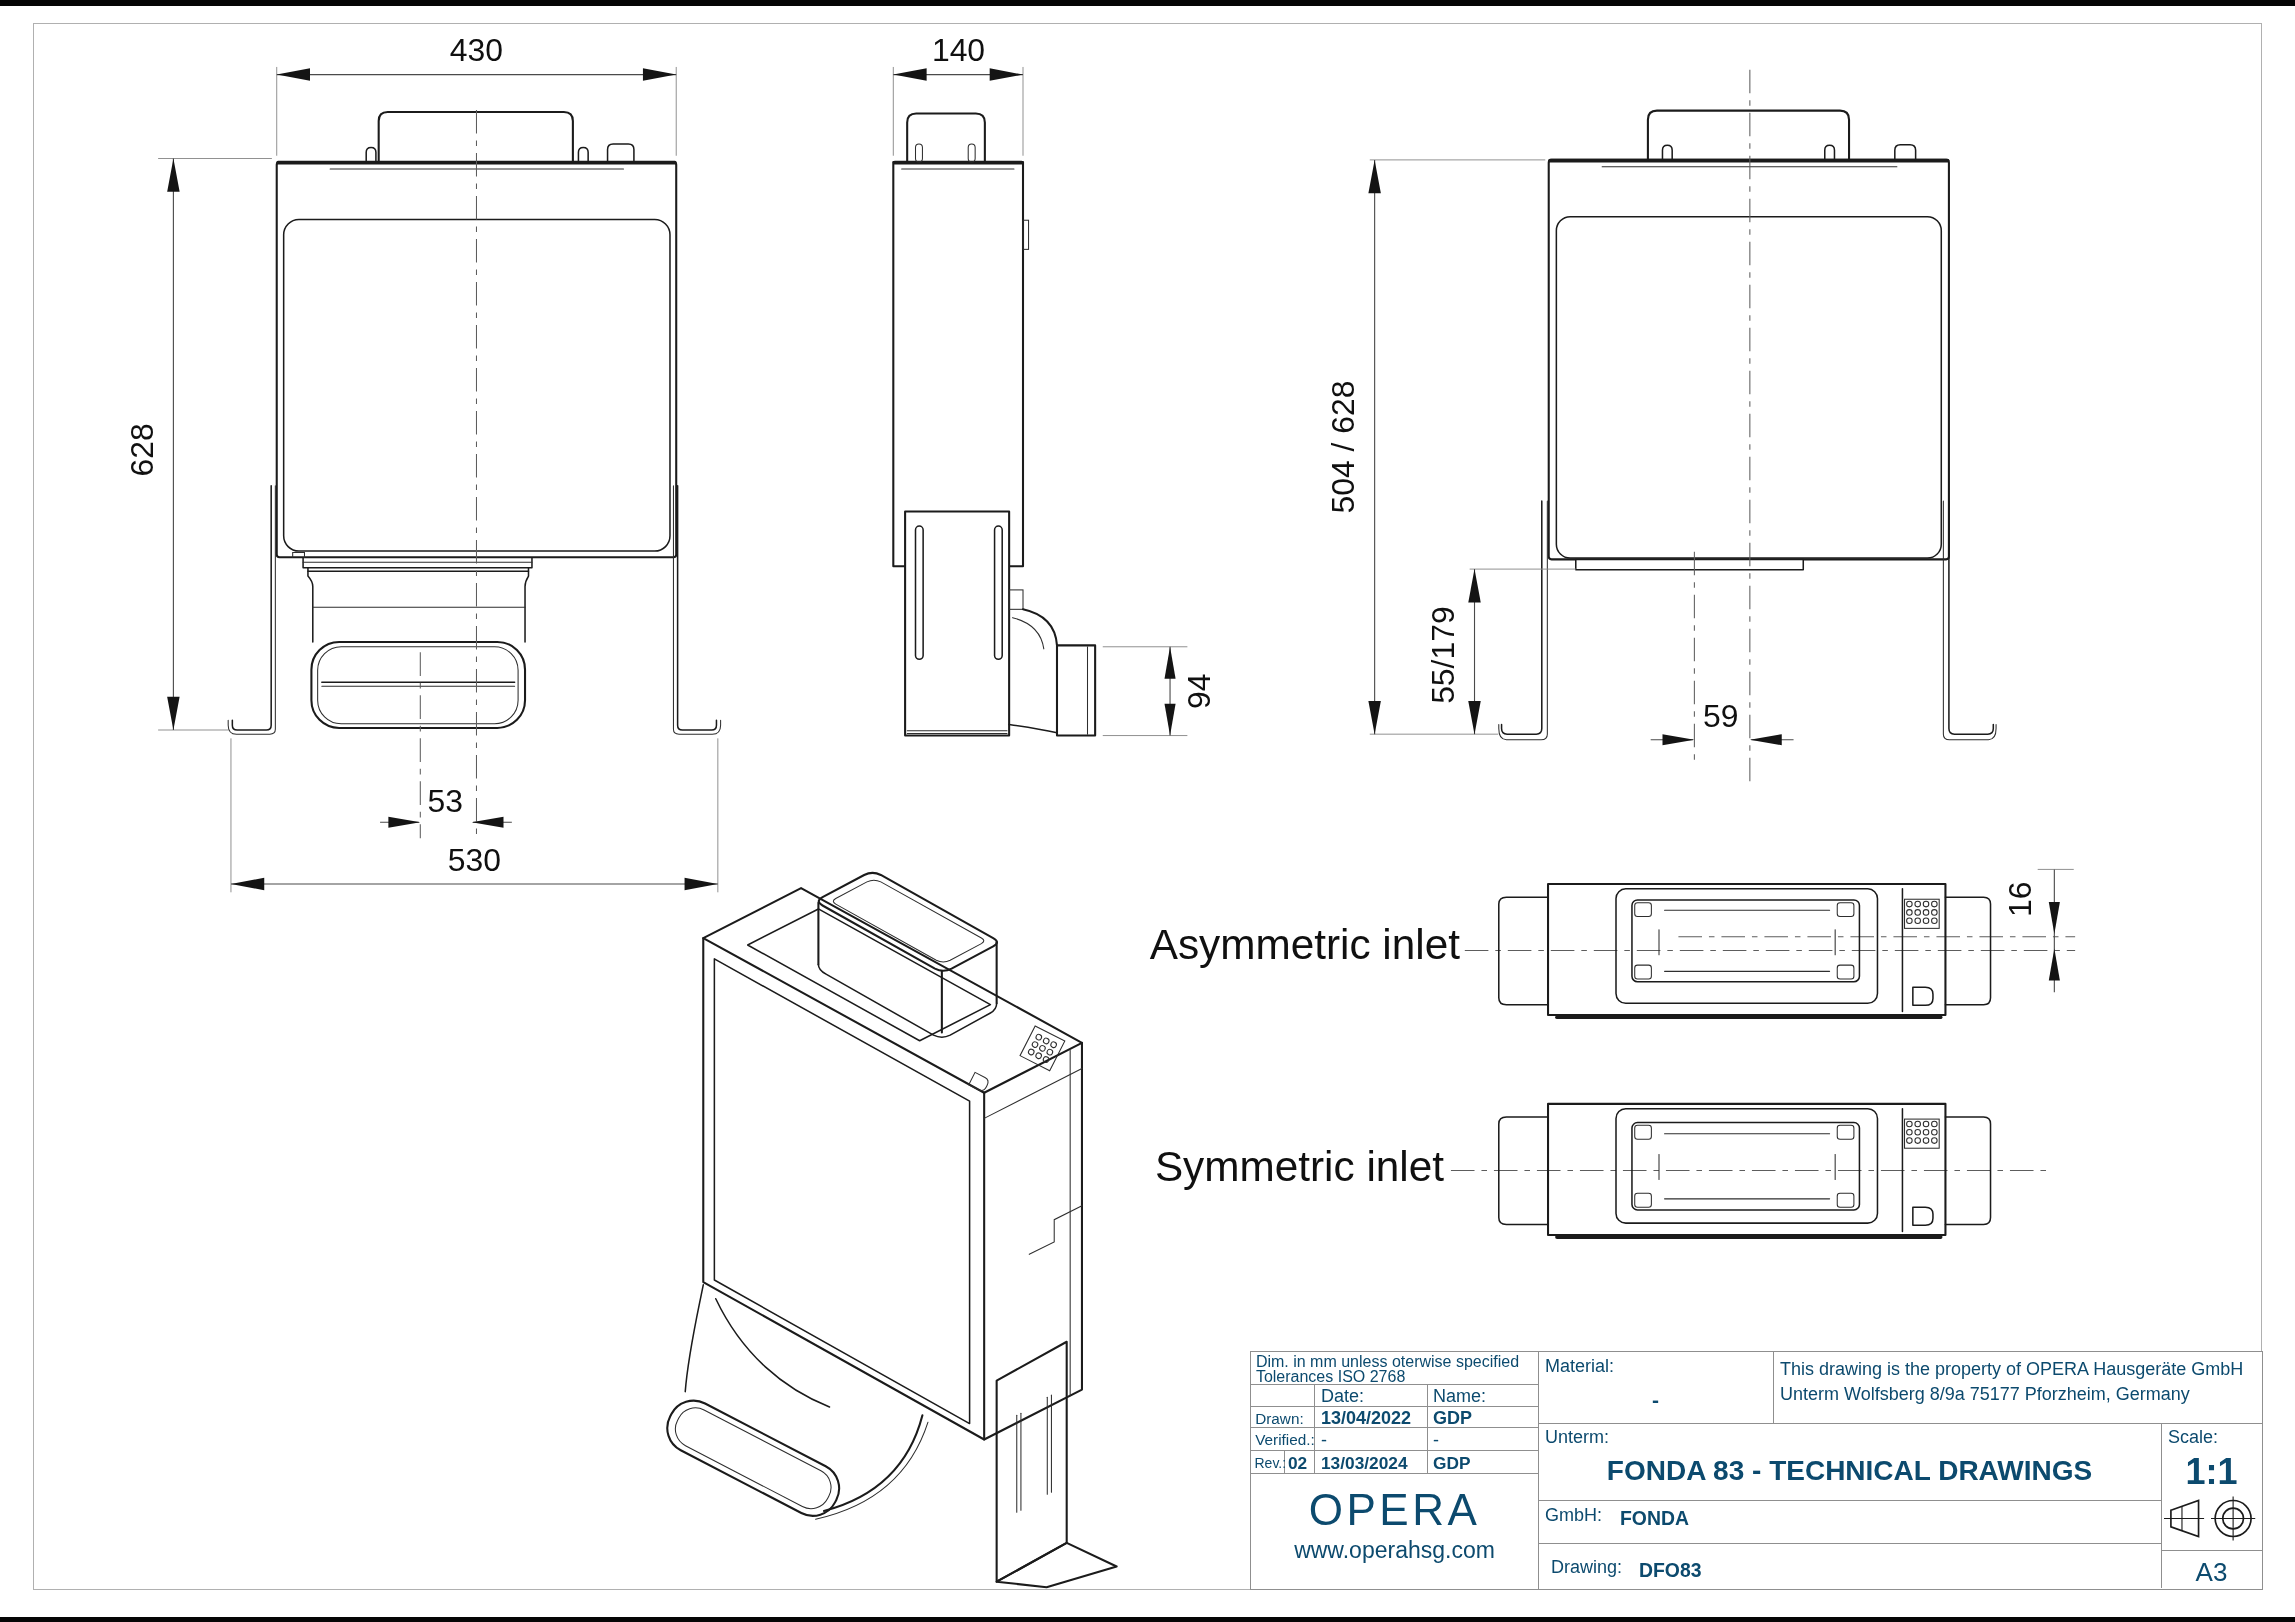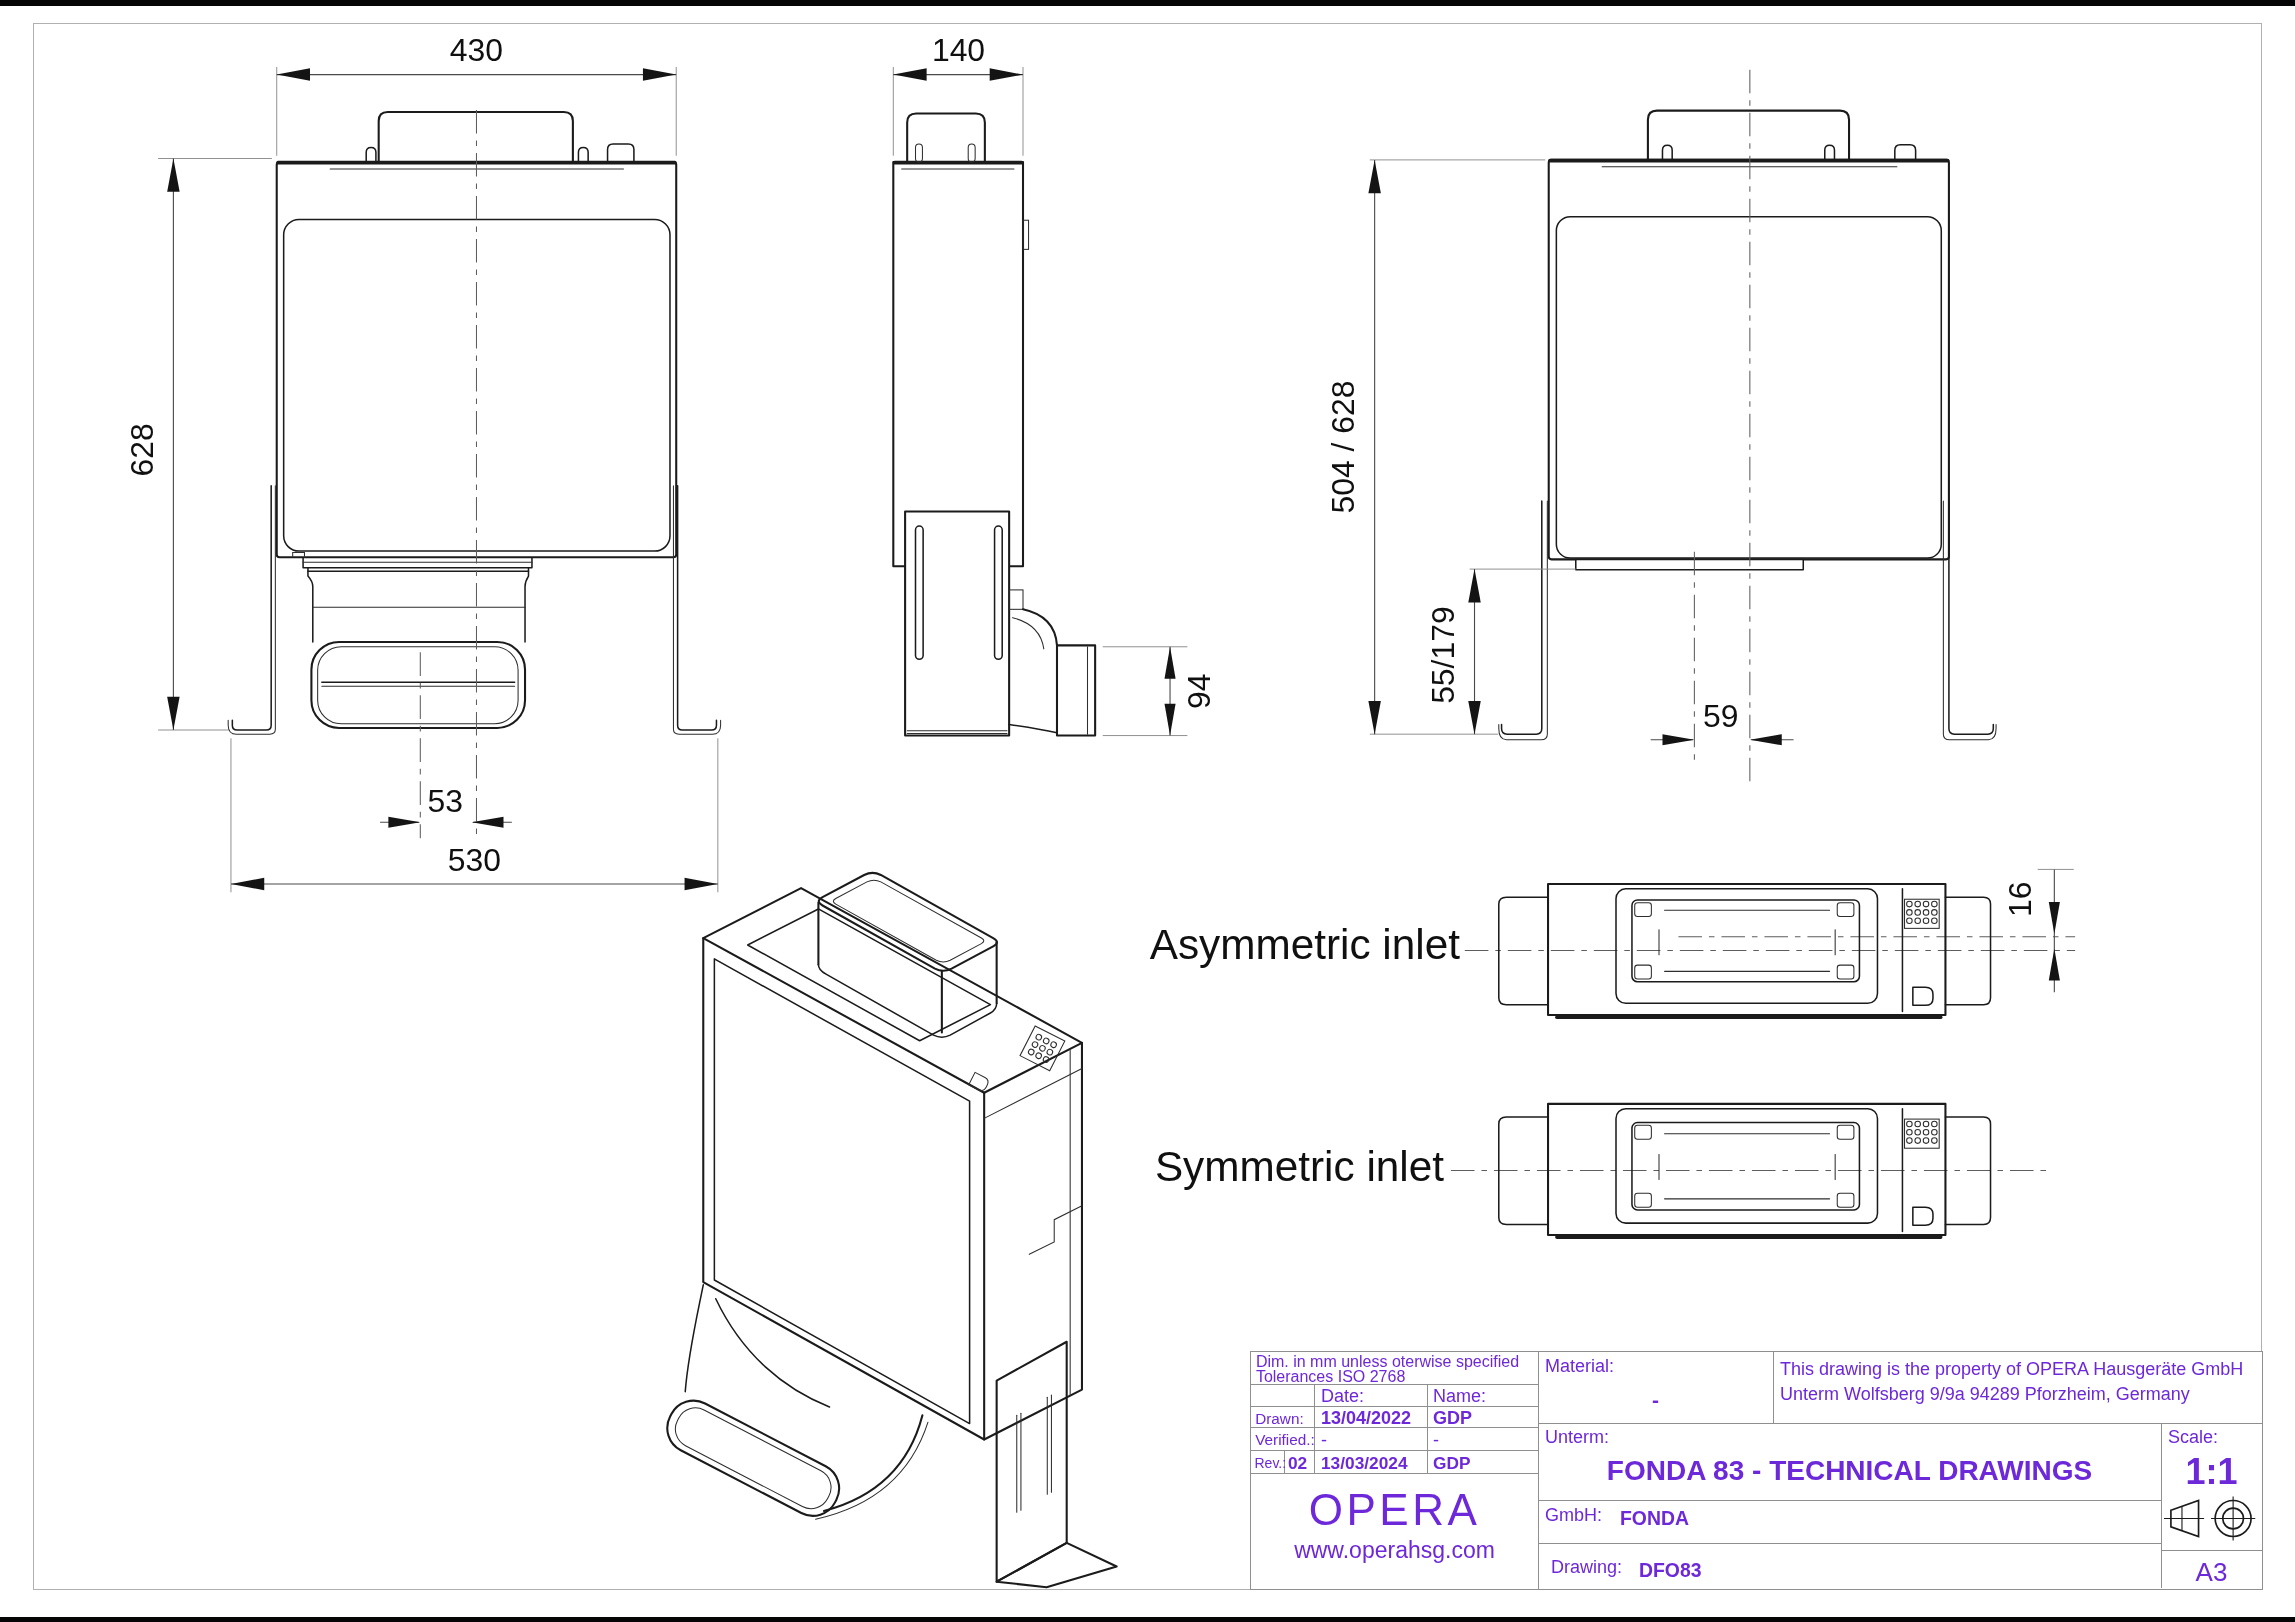--- a/index.html
+++ b/index.html
@@ -17,21 +17,21 @@
   .ext{stroke:#8d8d8d;stroke-width:1.4;fill:none;}
   .cl{stroke:#5d5d5d;stroke-width:1.5;fill:none;stroke-dasharray:34 10 8 10;}
   .arw{fill:#141414;stroke:none;}
   .wfill{fill:#ffffff;}
   text.d{font-size:46px;fill:#101010;}
   text.lbl{font-size:61px;fill:#101010;}
   
   #title-block{left:1250px;top:1351px;width:1011px;height:237px;border:1.4px solid #8f8f8f;background:#fff;}
   #title-block .vl{position:absolute;width:1.4px;background:#8f8f8f;}
   #title-block .hl{position:absolute;height:1.4px;background:#8f8f8f;}
-  #title-block .t{position:absolute;color:#6d28d9;white-space:nowrap;}
+  #title-block .t{position:absolute;color:#0c4a6e;white-space:nowrap;}
   .f-note{font-size:16px;}
   .f-lab{font-size:18px;}
   .f-lab-s{font-size:15.3px;}
   .f-val{font-size:18px;font-weight:bold;}
   .f-title{font-size:28px;font-weight:bold;}
   .f-scale{font-size:36px;font-weight:bold;}
   .f-a3{font-size:26px;}
   .f-logo{font-size:44px;font-weight:400;letter-spacing:3.5px;color:#262626;}
   .f-web{font-size:23px;}
   .ctr{text-align:center;}
@@ -354,21 +354,21 @@
   <div class="t f-val" style="left:70px;top:101px;font-size:17.3px">13/03/2024</div>
   <div class="t f-val" style="left:182px;top:101px;font-size:17.3px">GDP</div>
 
   <div class="t f-logo ctr" style="left:0;top:133px;width:287px">OPERA</div>
   <div class="t f-web ctr" style="left:0;top:185px;width:287px">www.operahsg.com</div>
 
   <div class="t f-lab" style="left:294px;top:4.2px">Material:</div>
   <div class="t f-val ctr" style="left:287px;top:36px;width:235px;font-size:21px">-</div>
 
   <div class="t" style="left:529px;top:7px;font-size:18px">This drawing is the property of OPERA Hausgeräte GmbH</div>
-  <div class="t" style="left:529px;top:32px;font-size:18px">Unterm Wolfsberg 9/9a 94289 Pforzheim, Germany</div>
+  <div class="t" style="left:529px;top:32px;font-size:18px">Unterm Wolfsberg 8/9a 75177 Pforzheim, Germany</div>
 
   <div class="t f-lab" style="left:294px;top:75px">Unterm:</div>
   <div class="t f-title ctr" style="left:287px;top:103px;width:623px">FONDA 83 - TECHNICAL DRAWINGS</div>
 
   <div class="t f-lab" style="left:294px;top:153px">GmbH:</div>
   <div class="t f-val" style="left:369px;top:155px;font-size:19.4px">FONDA</div>
 
   <div class="t f-lab" style="left:300px;top:205px">Drawing:</div>
   <div class="t f-val" style="left:388px;top:207px;font-size:19.4px">DFO83</div>
 

